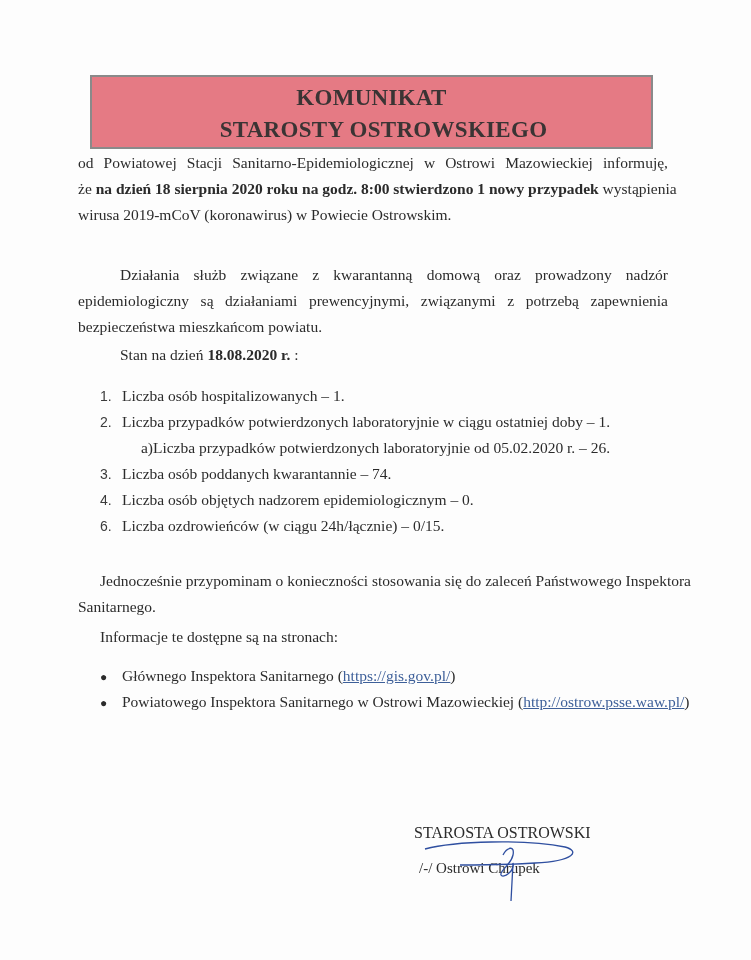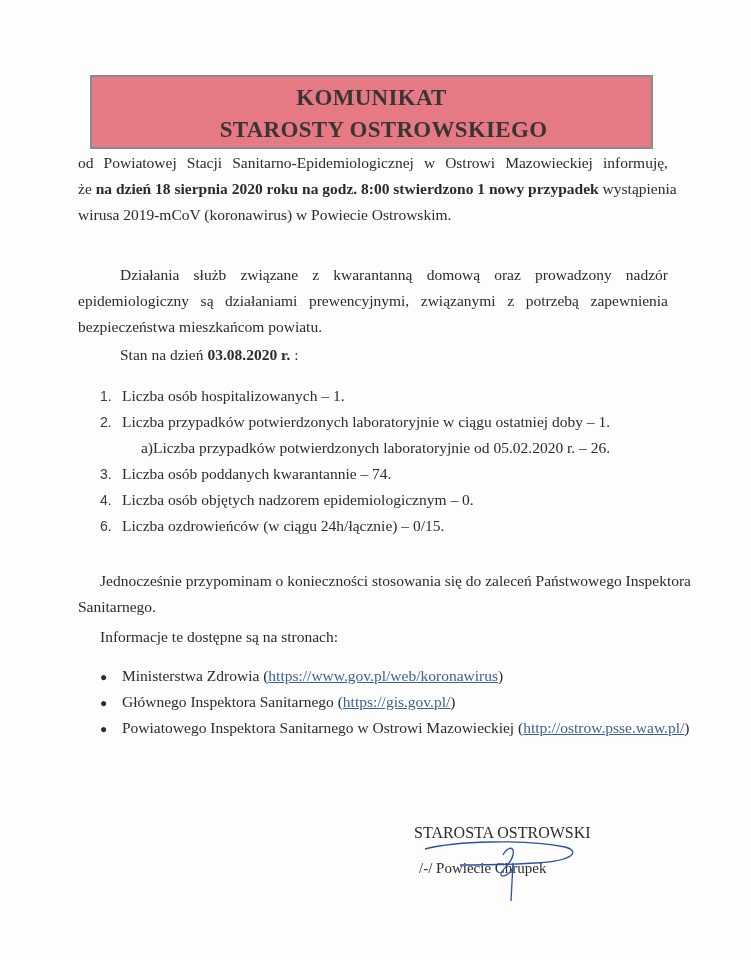--- a/index.html
+++ b/index.html
@@ -54,44 +54,43 @@
     <span class="line"><span>że </span><b>na dzień 18 sierpnia 2020 roku na godz. 8:00 stwierdzono 1 nowy przypadek</b><span> wystąpienia</span></span>
     <span class="line last">wirusa 2019-mCoV (koronawirus) w Powiecie Ostrowskim.</span>
   </div>
 
   <div class="para p2">
     <span class="line indent">Działania służb związane z kwarantanną domową oraz prowadzony nadzór</span>
     <span class="line">epidemiologiczny są działaniami prewencyjnymi, związanymi z potrzebą zapewnienia</span>
     <span class="line last">bezpieczeństwa mieszkańcom powiatu.</span>
   </div>
 
-  <div class="stan"><span>Stan na dzień </span><b>03.08.2020 r.</b><span> :</span></div>
+  <div class="stan"><span>Stan na dzień </span><b>18.08.2020 r.</b><span> :</span></div>
 
   <div class="numlist">
     <div class="row"><span class="num">1.</span><span>Liczba osób hospitalizowanych – 1.</span></div>
     <div class="row"><span class="num">2.</span><span>Liczba przypadków potwierdzonych laboratoryjnie w ciągu ostatniej doby – 1.</span></div>
     <div class="row sub"><span class="subnum">a)</span><span>Liczba przypadków potwierdzonych laboratoryjnie od  05.02.2020 r.   – 26.</span></div>
     <div class="row"><span class="num">3.</span><span>Liczba osób poddanych kwarantannie – 74.</span></div>
     <div class="row"><span class="num">4.</span><span>Liczba osób objętych nadzorem epidemiologicznym – 0.</span></div>
     <div class="row"><span class="num">6.</span><span>Liczba ozdrowieńców (w ciągu 24h/łącznie) – 0/15.</span></div>
   </div>
 
   <div class="para p3">
     <span class="line indent last" style="padding-left:22px">Jednocześnie przypominam o konieczności stosowania się do zaleceń Państwowego Inspektora</span>
     <span class="line last">Sanitarnego.</span>
   </div>
 
   <div class="info">Informacje te dostępne są na stronach:</div>
 
   <div class="bullets">
-    <div class="row"><span class="dot">●</span><span>Ministerstwa Zdrowia (</span><span class="link">https://www.gov.pl/web/koronawirus</span><span>)</span></div>
     <div class="row"><span class="dot">●</span><span>Głównego Inspektora Sanitarnego (</span><span class="link">https://gis.gov.pl/</span><span>)</span></div>
     <div class="row"><span class="dot">●</span><span>Powiatowego Inspektora Sanitarnego w Ostrowi Mazowieckiej (</span><span class="link">http://ostrow.psse.waw.pl/</span><span>)</span></div>
   </div>
 
   <div class="sig-title">STAROSTA OSTROWSKI</div>
-  <div class="sig-name">/-/ Powiecie Chrupek</div>
+  <div class="sig-name">/-/ Ostrowi Chrupek</div>
   <svg class="signature" viewBox="0 0 180 70">
     <path d="M10 14 C 40 6, 110 4, 150 12 C 165 16, 160 26, 120 28 C 90 30, 60 30, 45 30" fill="none" stroke="#2f4fa0" stroke-width="1.3"></path>
     <path d="M88 20 C 92 12, 100 10, 98 20 C 96 30, 84 36, 86 40 C 88 44, 100 36, 98 28 L 96 66" fill="none" stroke="#2f4fa0" stroke-width="1.3"></path>
   </svg>
 
 </div>
 
 </body></html>

